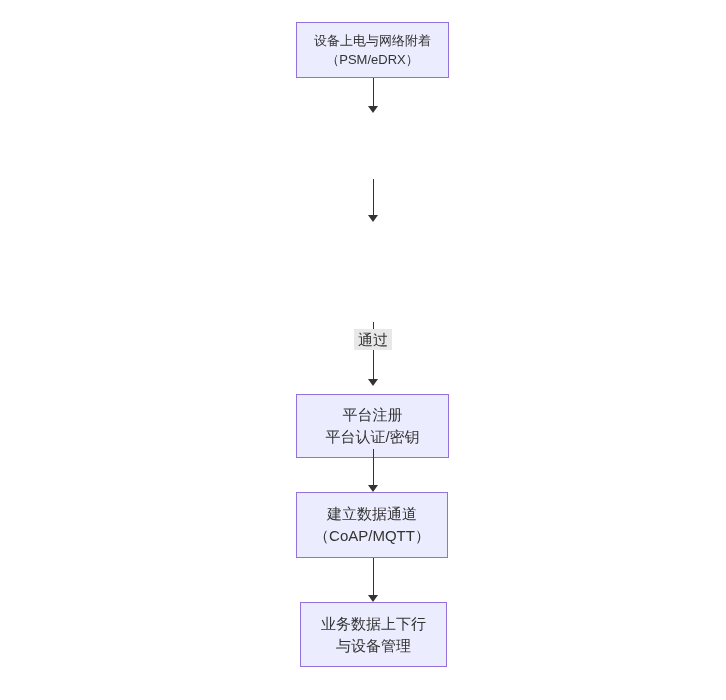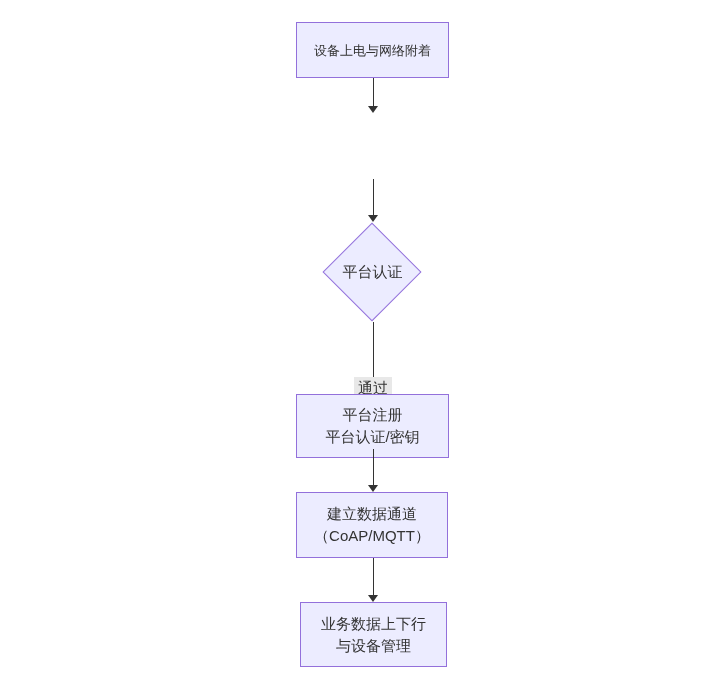--- a/index.html
+++ b/index.html
@@ -85,47 +85,43 @@
     position: absolute;
     left: 373px;
     top: 329px;
     transform: translateX(-50%);
     background: var(--edge-label-bg, #e8e8e8);
     color: var(--text, #333333);
     font-size: 15px;
     line-height: 21px;
     padding: 0 4px;
     white-space: nowrap;
-    margin-top: 48px;
   }
 </style>
 </head>
 <body>
 
 <div class="canvas">
 
   <div class="node n1">
     <div class="nline">设备上电与网络附着</div>
+    <div class="nline">（PSM/eDRX）</div>
   </div>
 
   <div class="edge e1">
     <div class="eline"></div>
     <div class="ehead"></div>
   </div>
 
 
   <div class="edge e2">
     <div class="eline"></div>
     <div class="ehead"></div>
   </div>
 
-  <div class="diamond">
-    <div class="diamond-shape"></div>
-    <div class="diamond-label">平台认证</div>
-  </div>
 
   <div class="edge e3">
     <div class="eline"></div>
     <div class="ehead"></div>
   </div>
   <div class="edge-label">通过</div>
 
   <div class="node n3">
     <div class="nline">平台注册</div>
     <div class="nline">平台认证/密钥</div>

